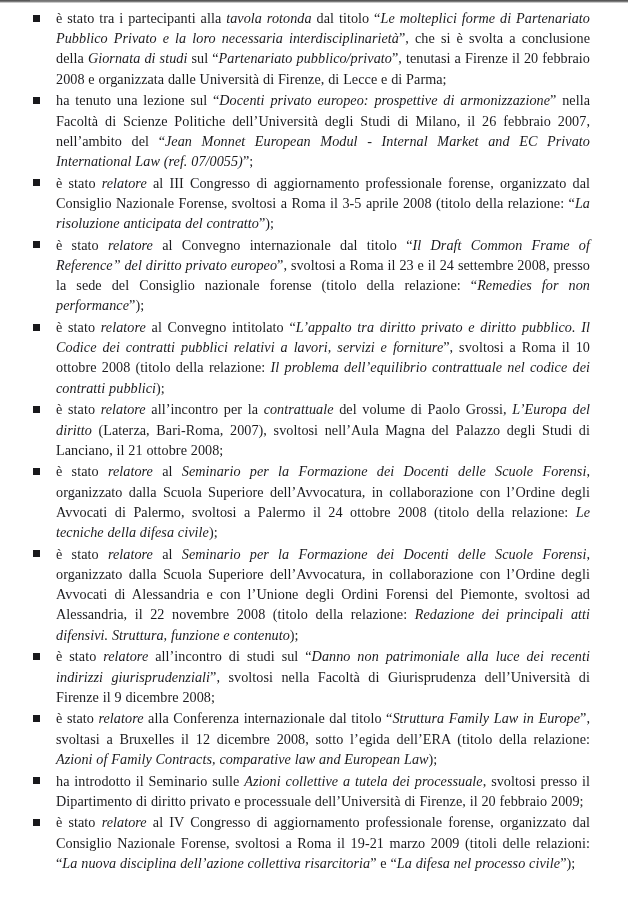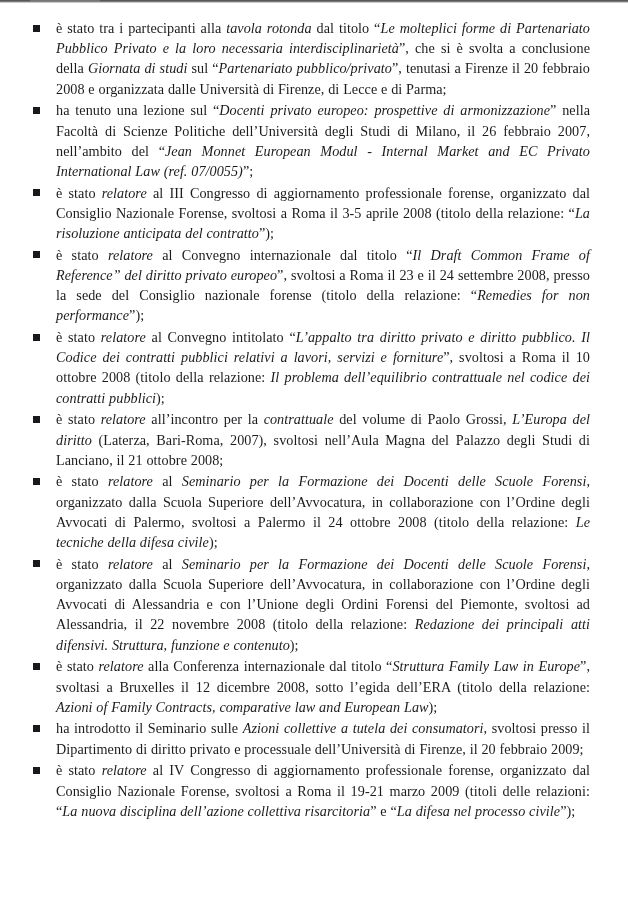--- a/index.html
+++ b/index.html
@@ -36,21 +36,21 @@
     background: #8c8c8c;
     opacity: .55;
   }
 
   .page {
     position: absolute;
     top: 0;
     left: 0;
     width: 628px;
     height: 899px;
-    padding: 18px 38px 0 30px;
+    padding: 8px 38px 0 30px;
     box-sizing: border-box;
   }
 
   ul.bullet-list {
     list-style: none;
     margin: 0;
     padding: 0;
   }
 
   li.bullet-item {
@@ -126,24 +126,28 @@
       <li class="bullet-item">
         <span class="bullet-marker"></span>
         <span class="para-text ink-fade">è stato <i>relatore</i> al <i>Seminario per la Formazione dei Docenti delle Scuole Forensi</i>, organizzato dalla Scuola Superiore dell’Avvocatura, in collaborazione con l’Ordine degli Avvocati di Palermo, svoltosi a Palermo il 24 ottobre 2008 (titolo della relazione: <i>Le tecniche della difesa civile</i>);</span>
       </li>
       <li class="bullet-item">
         <span class="bullet-marker"></span>
         <span class="para-text ink-fade">è stato <i>relatore</i> al <i>Seminario per la Formazione dei Docenti delle Scuole Forensi</i>, organizzato dalla Scuola Superiore dell’Avvocatura, in collaborazione con l’Ordine degli Avvocati di Alessandria e con l’Unione degli Ordini Forensi del Piemonte, svoltosi ad Alessandria, il 22 novembre 2008 (titolo della relazione: <i>Redazione dei principali atti difensivi. Struttura, funzione e contenuto</i>);</span>
       </li>
       <li class="bullet-item">
         <span class="bullet-marker"></span>
+        <span class="para-text ink-fade">è stato <i>relatore</i> all’incontro di studi sul “<i>Danno non patrimoniale alla luce dei recenti indirizzi giurisprudenziali</i>”, svoltosi nella Facoltà di Giurisprudenza dell’Università di Firenze il 9 dicembre 2008;</span>
+      </li>
+      <li class="bullet-item">
+        <span class="bullet-marker"></span>
         <span class="para-text ink-fade">è stato <i>relatore</i> alla Conferenza internazionale dal titolo “<i>Struttura Family Law in Europe</i>”, svoltasi a Bruxelles il 12 dicembre 2008, sotto l’egida dell’ERA (titolo della relazione: <i>Azioni of Family Contracts, comparative law and European Law</i>);</span>
       </li>
       <li class="bullet-item">
         <span class="bullet-marker"></span>
-        <span class="para-text ink-fade">ha introdotto il Seminario sulle <i>Azioni collettive a tutela dei consumatori</i>, svoltosi presso il Dipartimento di diritto privato e processuale dell’Università di Firenze, il 20 febbraio 2009;</span>
+        <span class="para-text ink-fade">ha introdotto il Seminario sulle <i>Azioni collettive a tutela dei processuale</i>, svoltosi presso il Dipartimento di diritto privato e processuale dell’Università di Firenze, il 20 febbraio 2009;</span>
       </li>
       <li class="bullet-item">
         <span class="bullet-marker"></span>
         <span class="para-text ink-fade">è stato <i>relatore</i> al IV Congresso di aggiornamento professionale forense, organizzato dal Consiglio Nazionale Forense, svoltosi a Roma il 19-21 marzo 2009 (titoli delle relazioni: “<i>La nuova disciplina dell’azione collettiva risarcitoria</i>” e “<i>La difesa nel processo civile</i>”);</span>
       </li>
     </ul>
 </div>
 
 </body></html>

